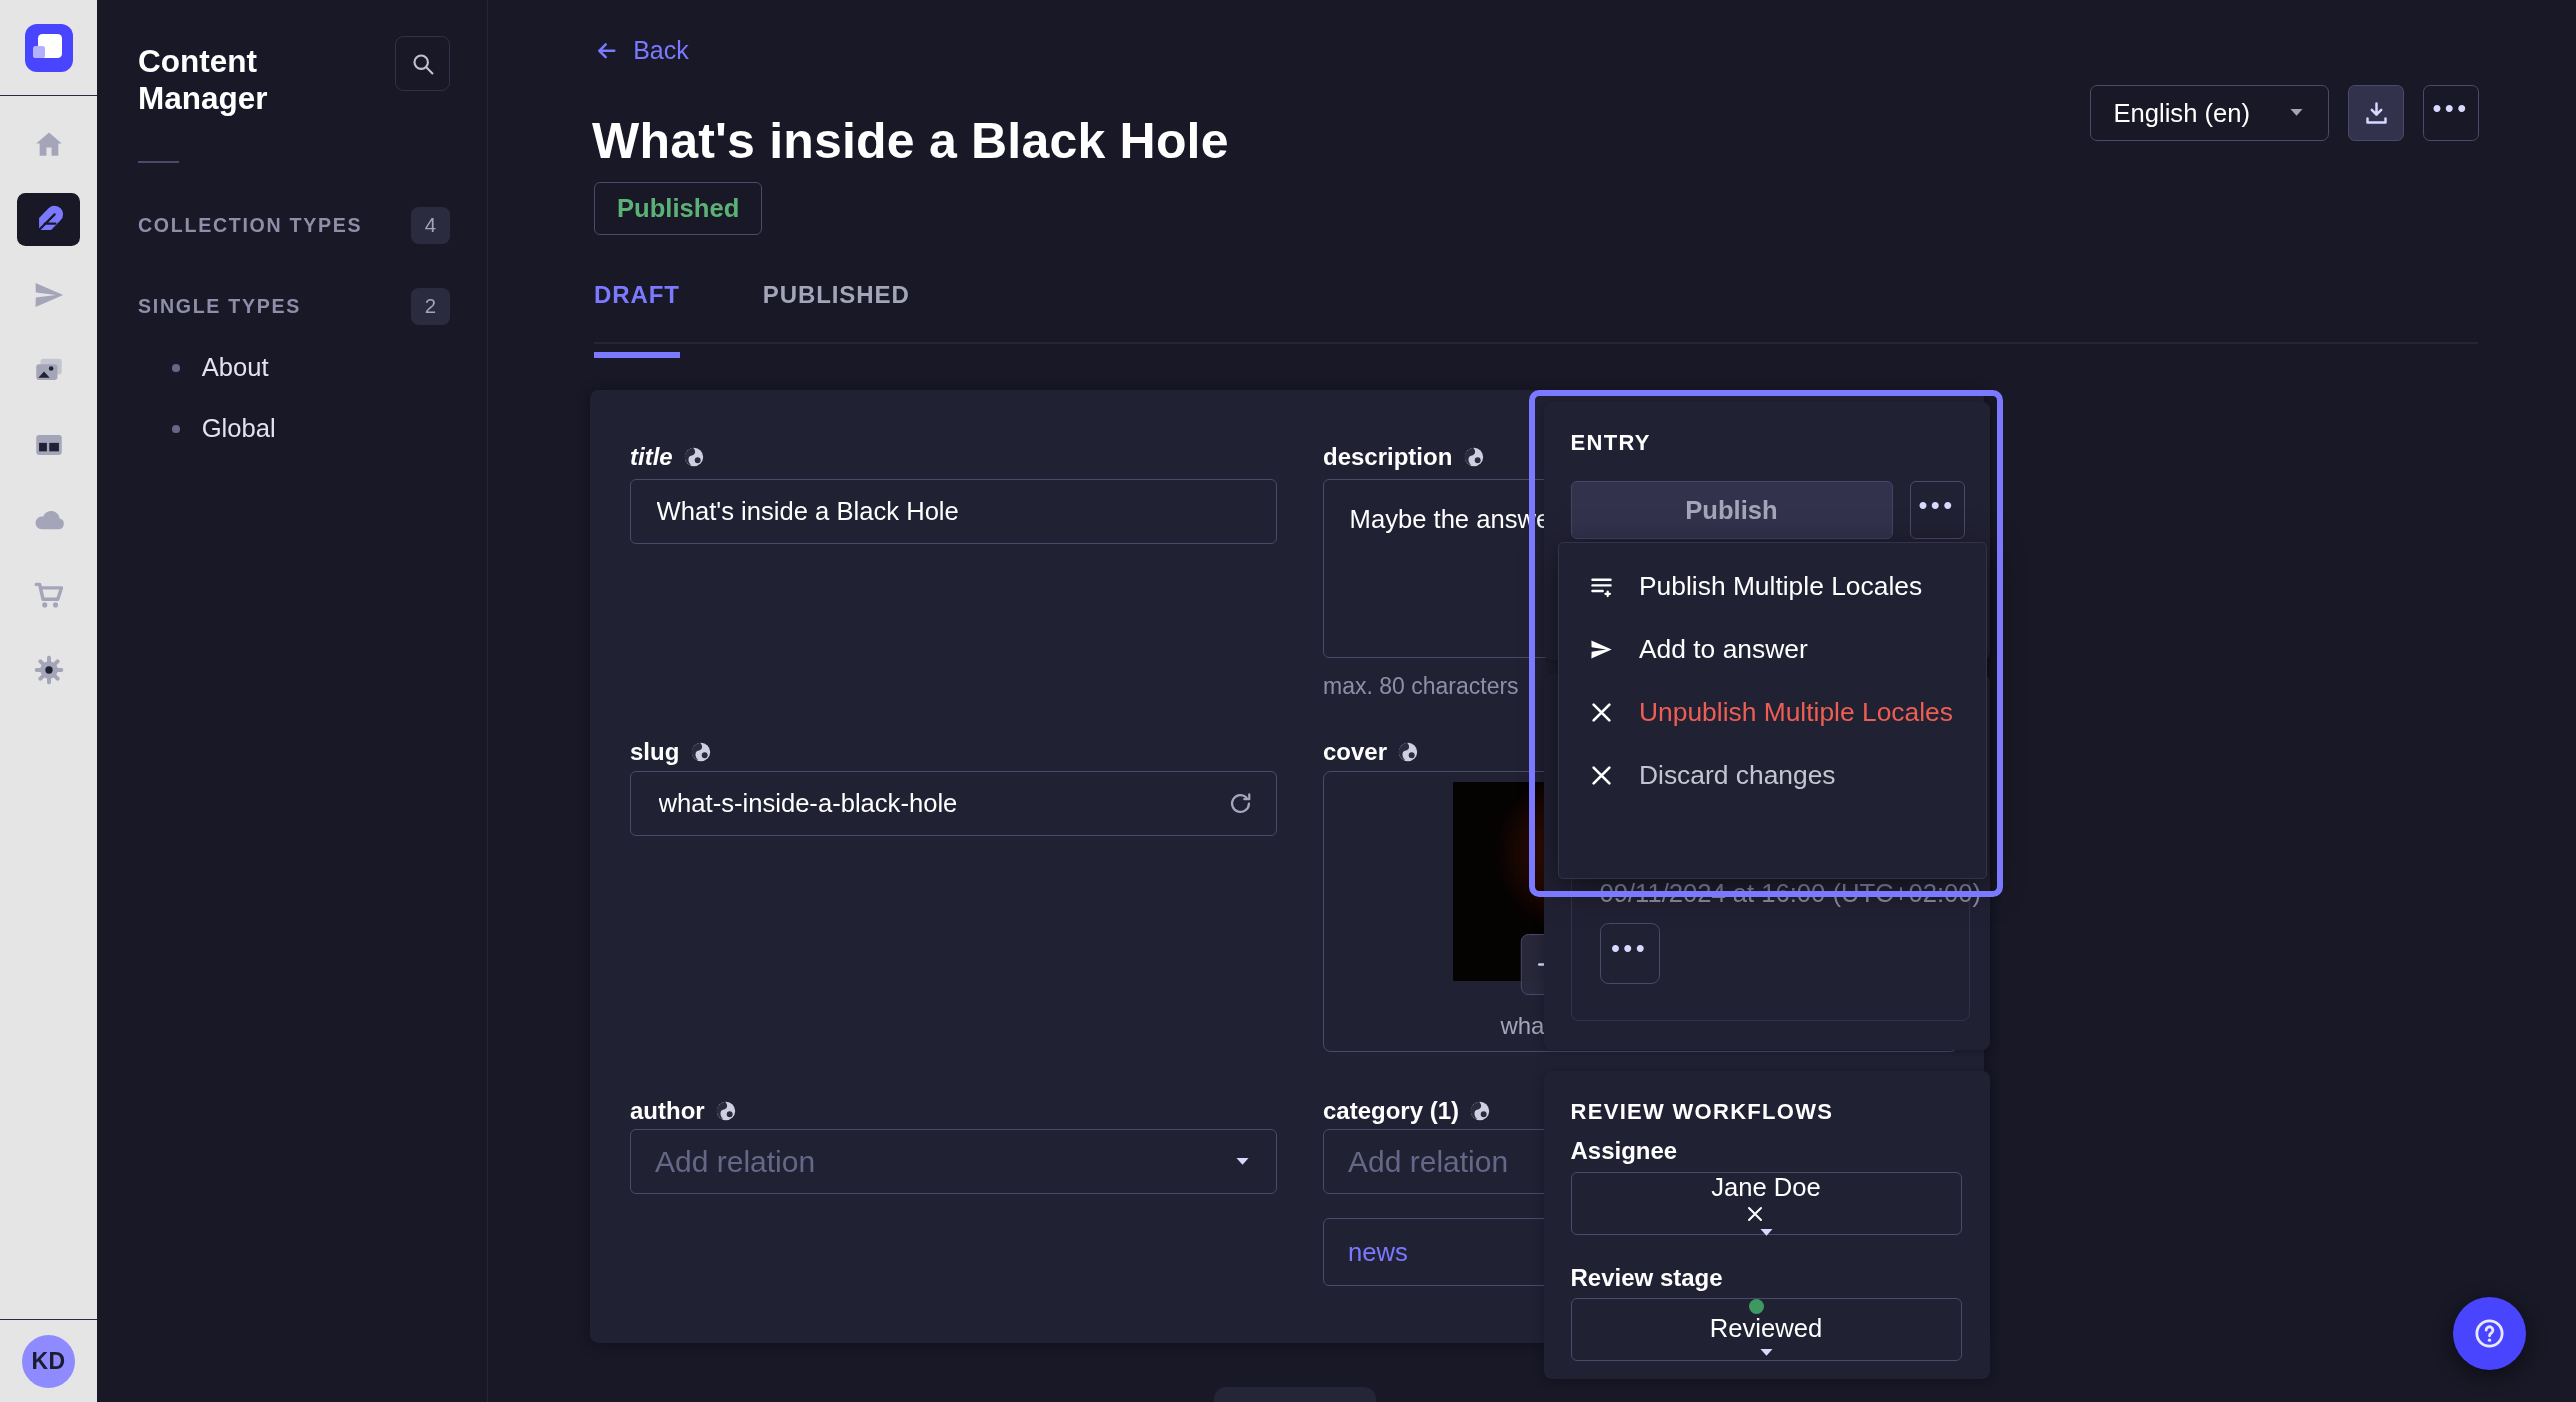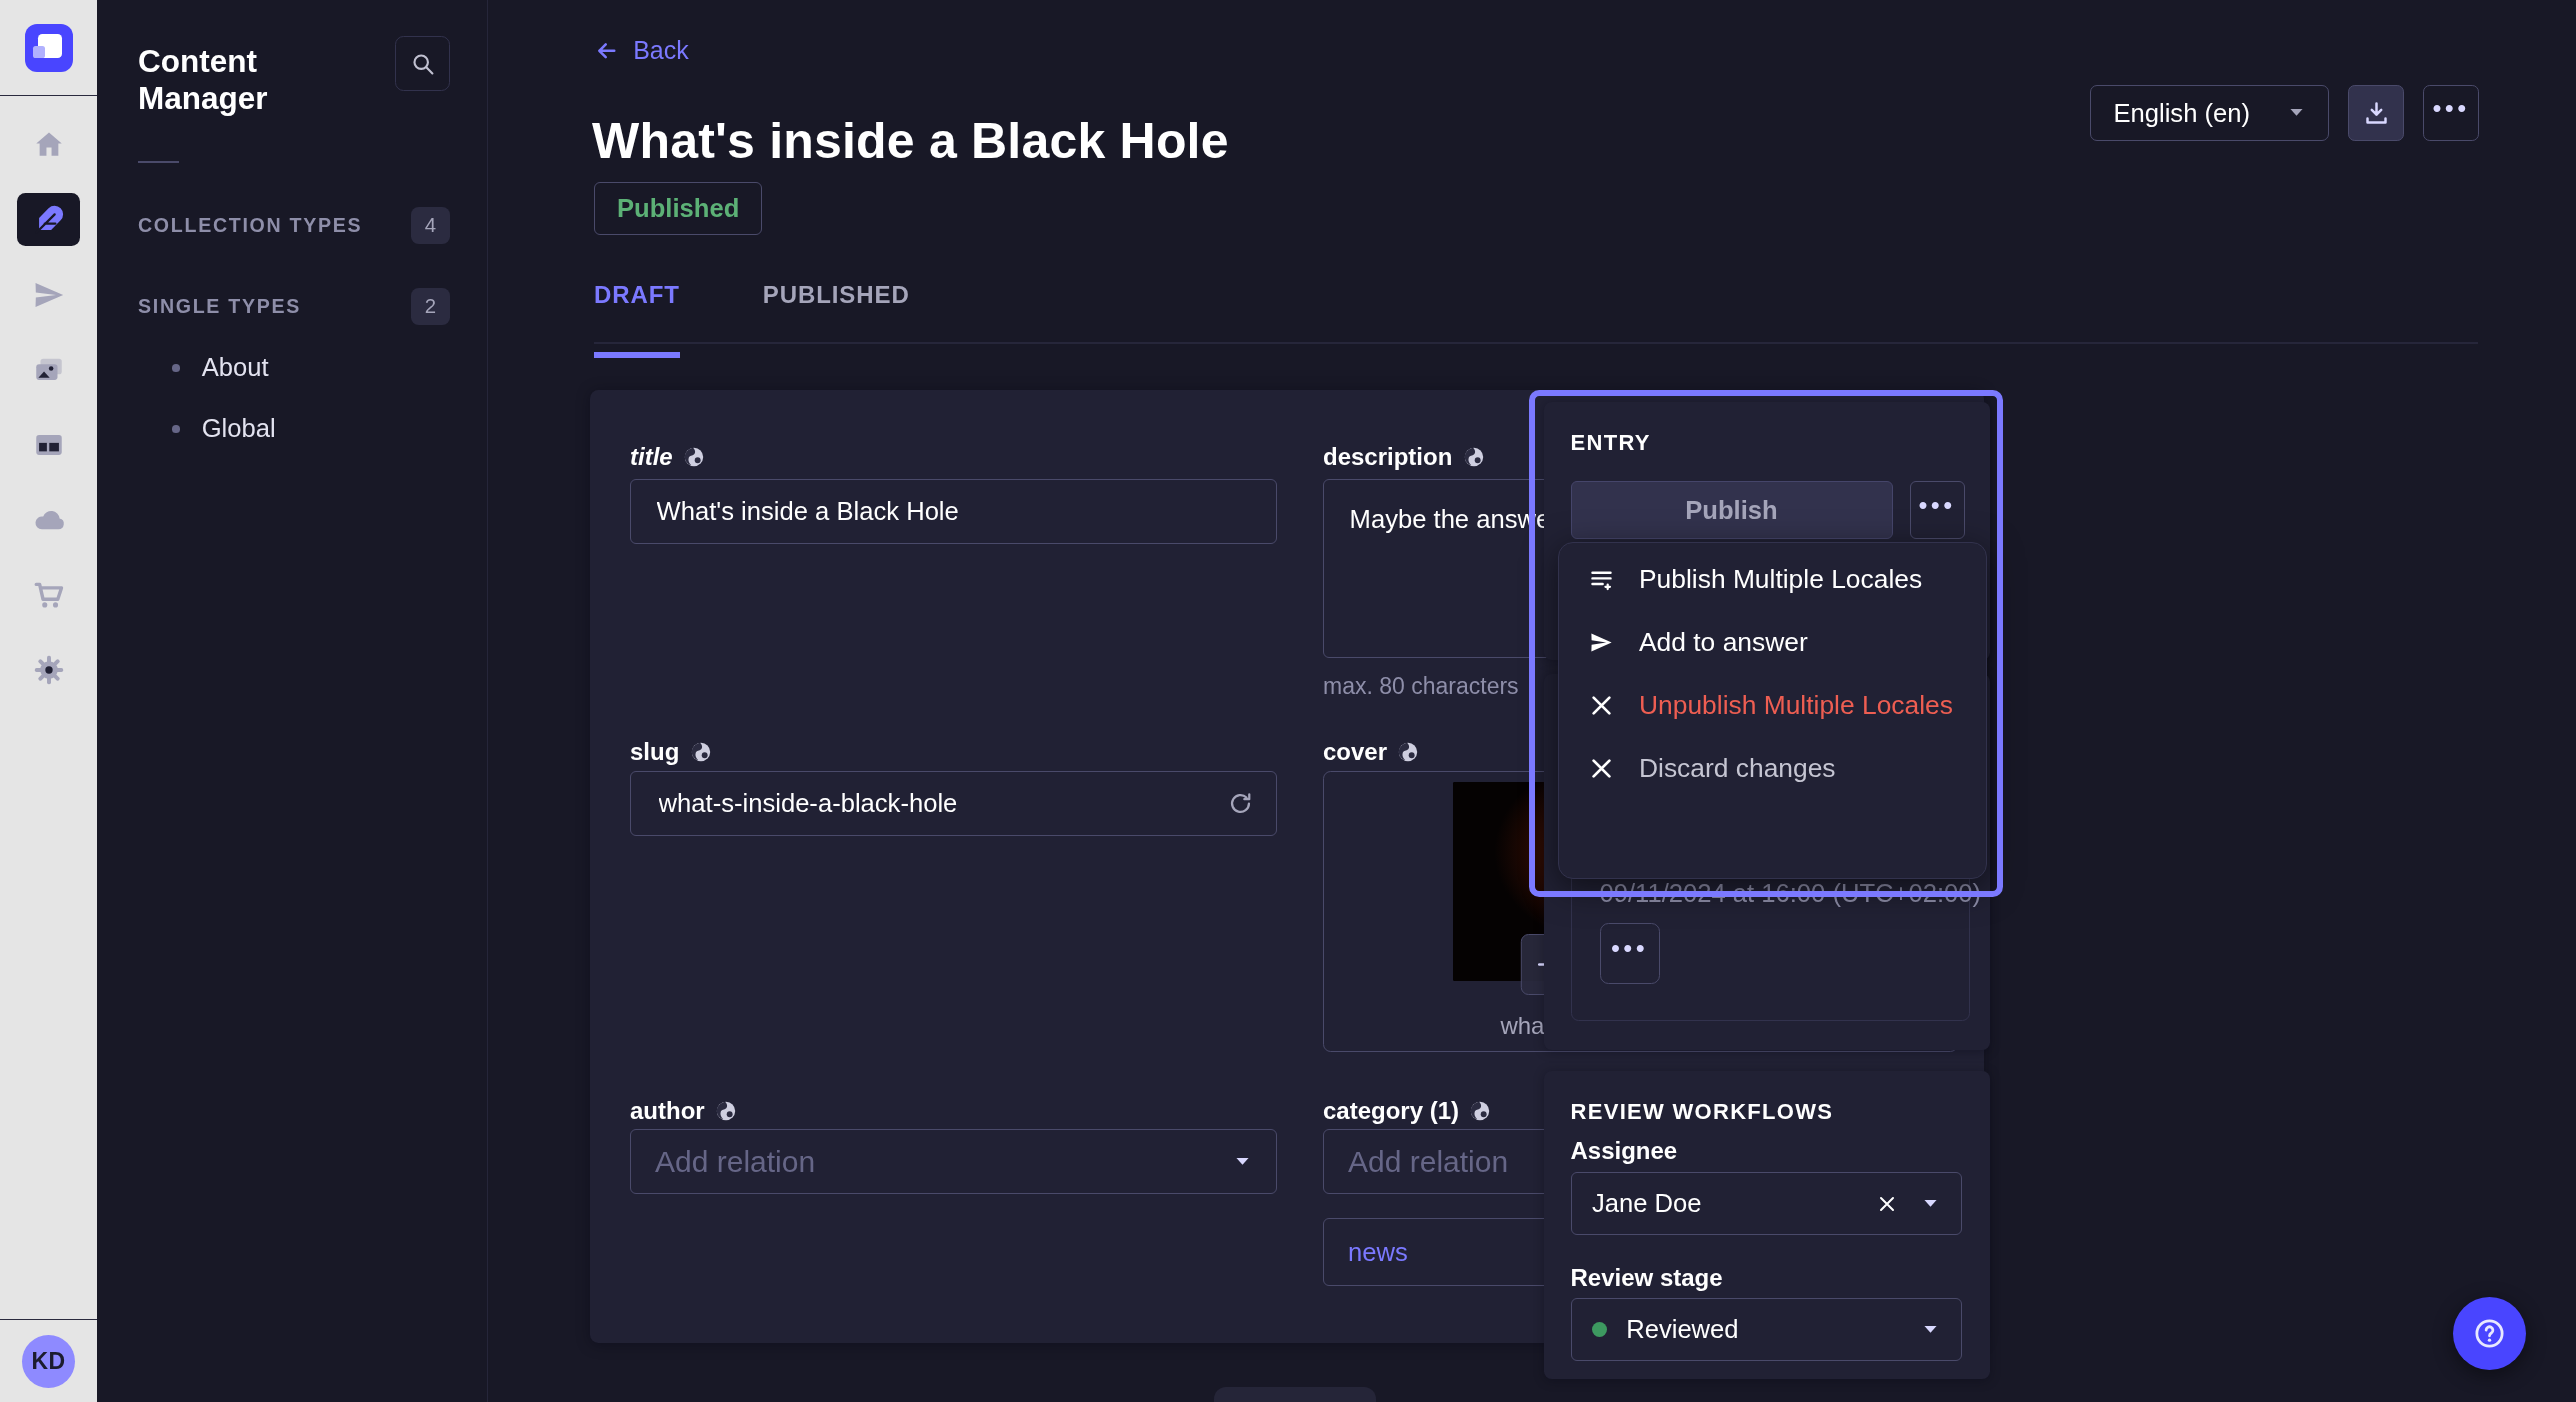--- a/index.html
+++ b/index.html
@@ -83,28 +83,28 @@
   .panel{position:absolute;background:#212134;border-radius:7.7px;box-shadow:0 1.7px 10.2px rgba(3,3,16,.3);}
   .entry-card{left:14.5px;top:12px;width:446px;height:258px;z-index:1;}
   .panel-label{position:absolute;left:27px;top:28px;color:#ffffff;font-size:22px;font-weight:700;letter-spacing:1.3px;}
   .publish-btn{position:absolute;left:27px;top:79px;width:322px;height:58px;background:#32324d;border:1.7px solid #45456a;border-radius:6px;color:#a5a5ba;font-size:25.6px;font-weight:600;display:flex;align-items:center;justify-content:center;cursor:pointer;}
   .entry-more{position:absolute;left:366px;top:79px;width:55px;height:58px;border:1.7px solid #4a4a6a;border-radius:6px;display:flex;align-items:center;justify-content:center;color:#d9d8ff;cursor:pointer;}
   .dots{letter-spacing:3.4px;font-size:25.6px;line-height:0;padding-bottom:10.2px;}
   .second-card{left:14.5px;top:284px;width:446px;height:376px;z-index:1;}
   .inner-box{position:absolute;left:27px;top:144px;width:399px;height:203px;border:1.7px solid #32324d;border-radius:7.7px;}
   .sched-date{position:absolute;left:28px;top:60px;color:#8e8ea9;font-size:25.6px;white-space:nowrap;}
   .sched-more{position:absolute;left:28px;top:104px;width:60px;height:61px;border:1.7px solid #4a4a6a;border-radius:8.5px;display:flex;align-items:center;justify-content:center;color:#d9d8ff;cursor:pointer;}
-  .dropdown{position:absolute;left:29px;top:152px;width:429px;height:337px;background:#212134;border:1.7px solid #32324d;border-radius:15px;box-shadow:0 8.5px 34px rgba(0,0,0,.55);z-index:5;padding:5px 0;}
+  .dropdown{position:absolute;left:29px;top:152px;width:429px;height:337px;background:#212134;border:1.7px solid #32324d;border-radius:5px;box-shadow:0 8.5px 34px rgba(0,0,0,.55);z-index:5;padding:12px 0;}
   .menu-item{height:63px;display:flex;align-items:center;gap:24px;padding:0 29px;color:#ffffff;font-size:26.4px;cursor:pointer;}
   .menu-item .mi{width:27px;height:27px;color:#ffffff;flex:0 0 auto;display:flex;}
   .menu-item.danger{color:#ee5e52;}
   .menu-item.muted{color:#c5c5d2;}
   .review-card{left:14.5px;top:681px;width:446px;height:308px;z-index:1;}
   .rw-field-label{position:absolute;left:27px;color:#ffffff;font-size:24px;font-weight:600;}
-  .rw-select{position:absolute;left:27px;width:391px;height:63px;border:1.7px solid #4a4a6a;border-radius:6px;display:flex;align-items:center;padding:0 20.4px;color:#ffffff;font-size:25.6px;cursor:pointer;}
+  .rw-select{position:absolute;left:27px;width:391px;height:63px;border:1.7px solid #4a4a6a;border-radius:6px;display:flex;align-items:center;padding:0 20.4px;color:#ffffff;font-size:25.6px;cursor:pointer;flex-direction:column;}
   .rw-select .grow{flex:1;}
   .stage-dot{width:15.3px;height:15.3px;border-radius:50%;background:#3d9960;margin-right:19px;}
 
   .help-fab{position:absolute;left:2453px;top:1297px;width:73px;height:73px;border-radius:50%;background:#4945ff;display:flex;align-items:center;justify-content:center;color:#ffffff;cursor:pointer;z-index:9;box-shadow:0 5.1px 20.4px rgba(0,0,0,.45);}
   .bottom-stub{position:absolute;left:726px;top:1387px;width:162px;height:17px;background:#252538;border-radius:12px 12px 0 0;}
   .st{stroke:currentColor;stroke-width:2;fill:none;stroke-linecap:round;stroke-linejoin:round;}
 </style>
 </head>
 <body>
 

